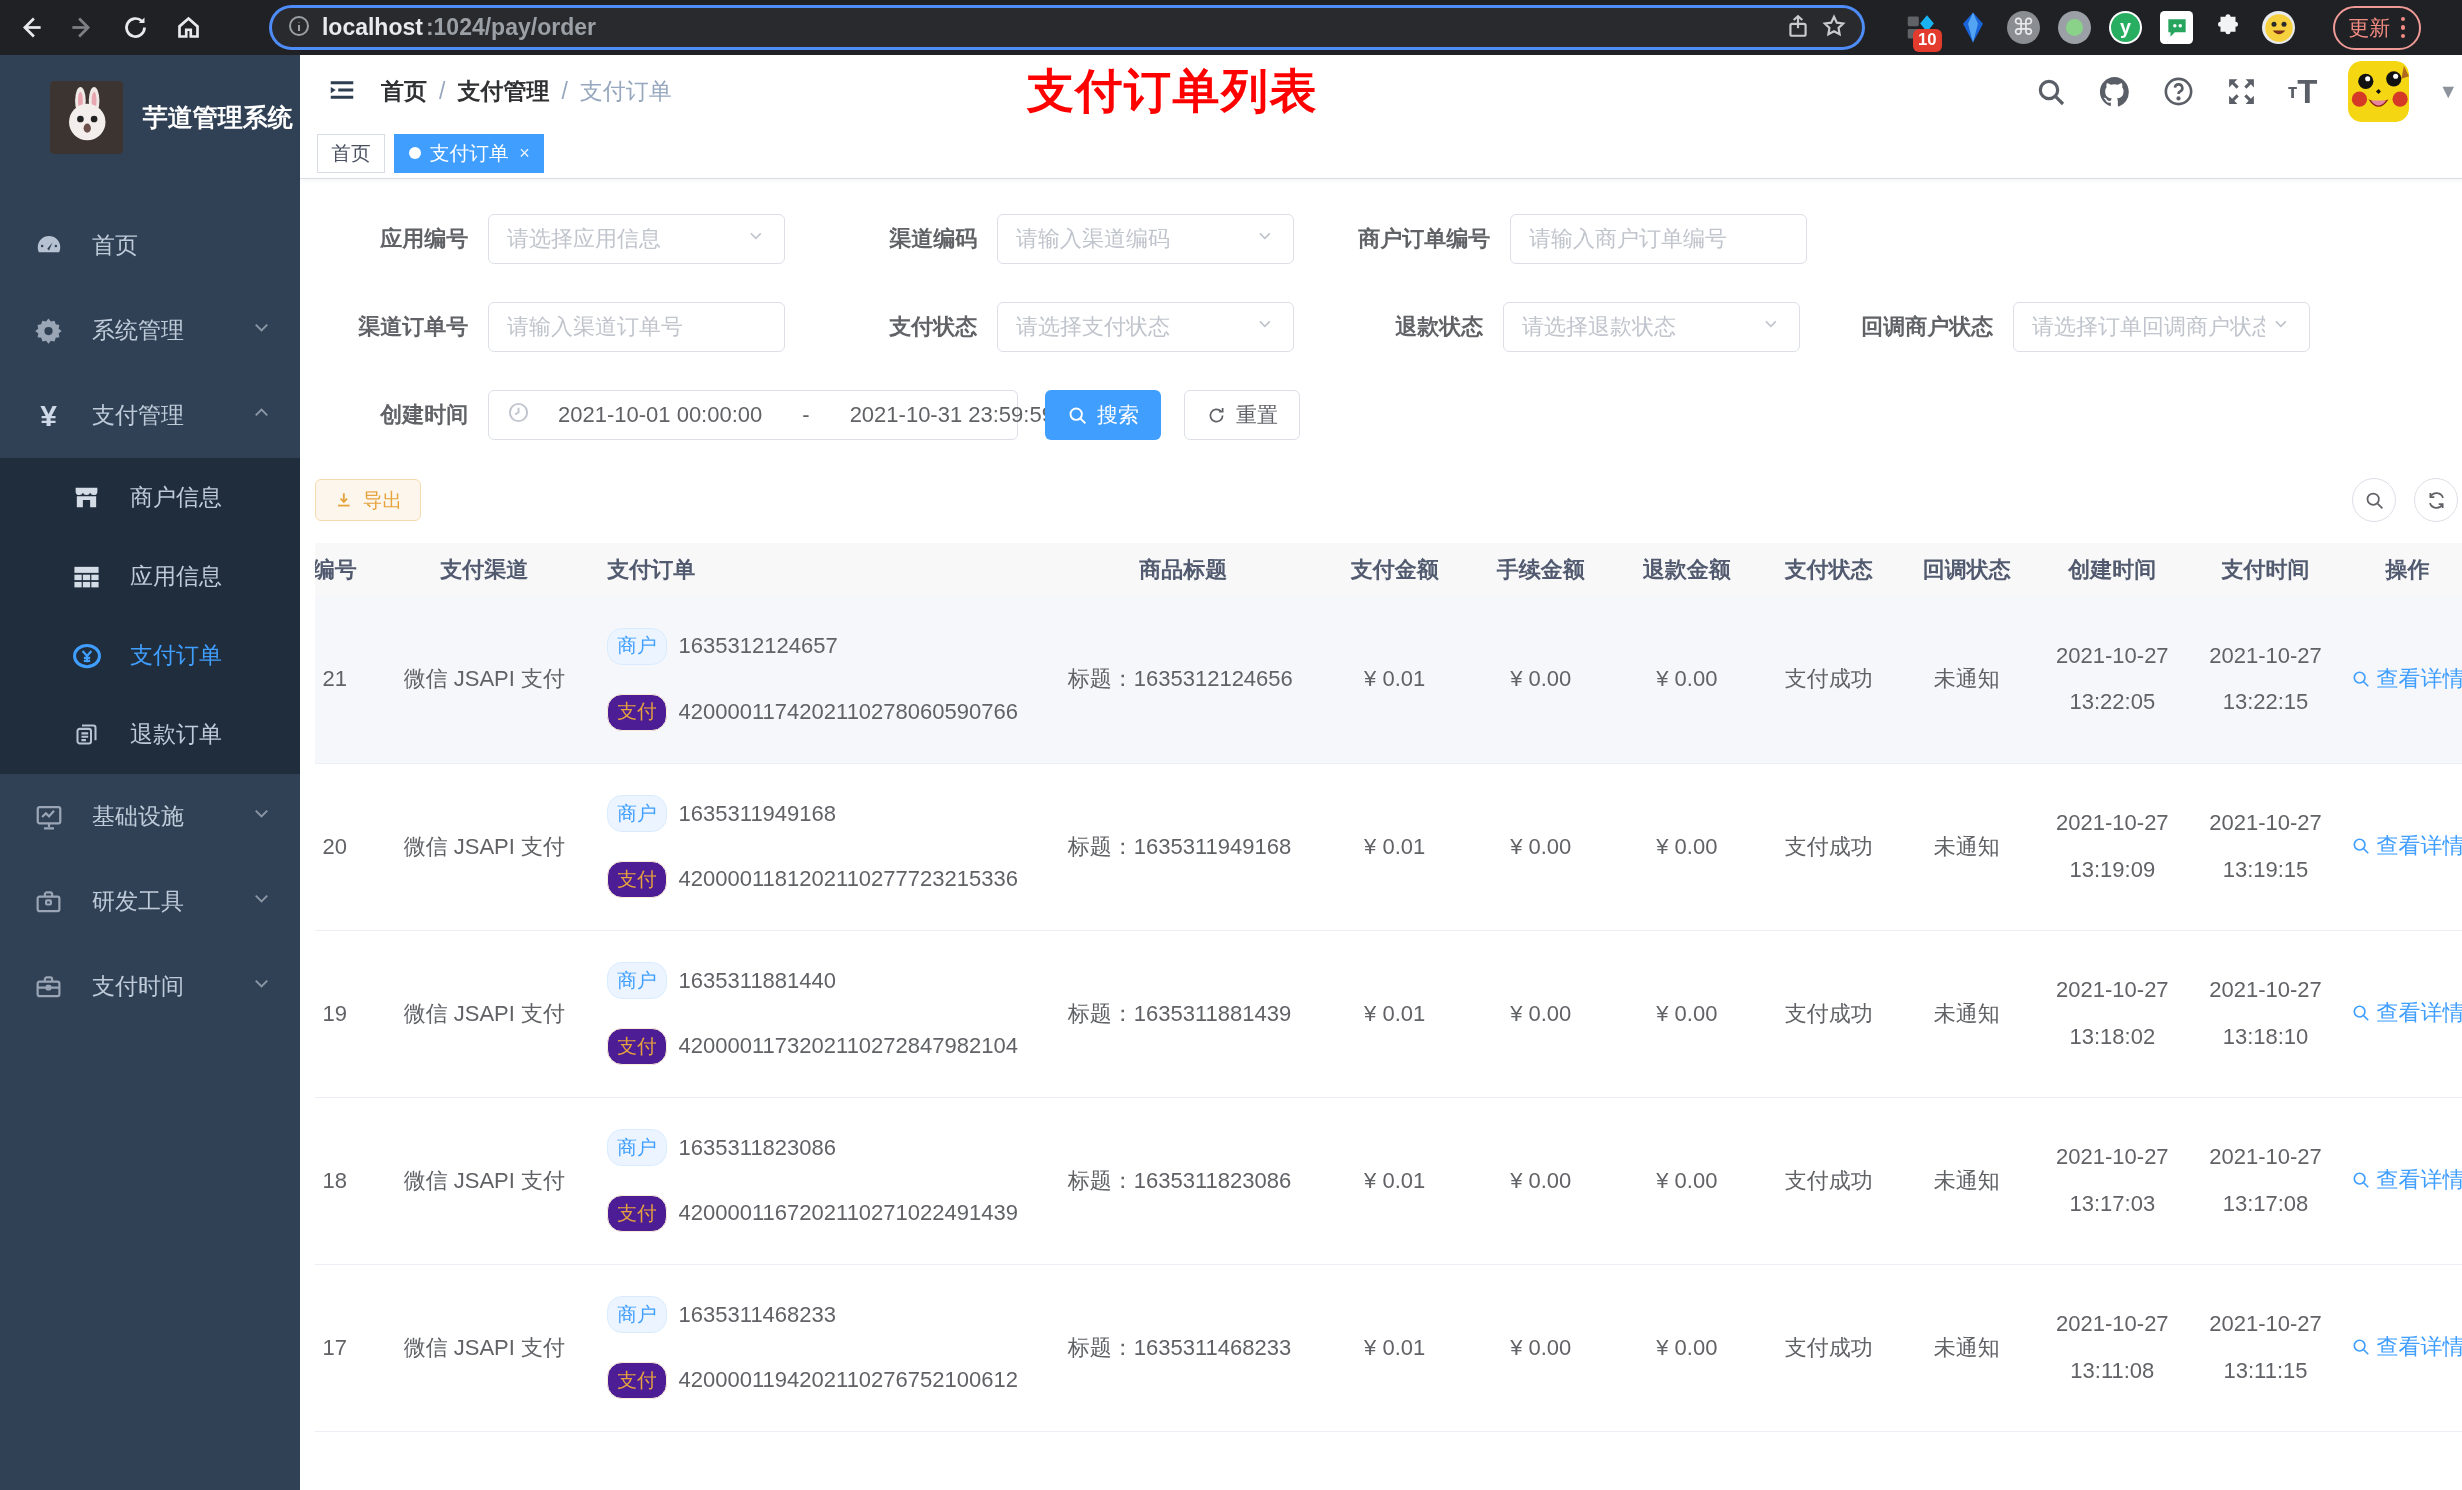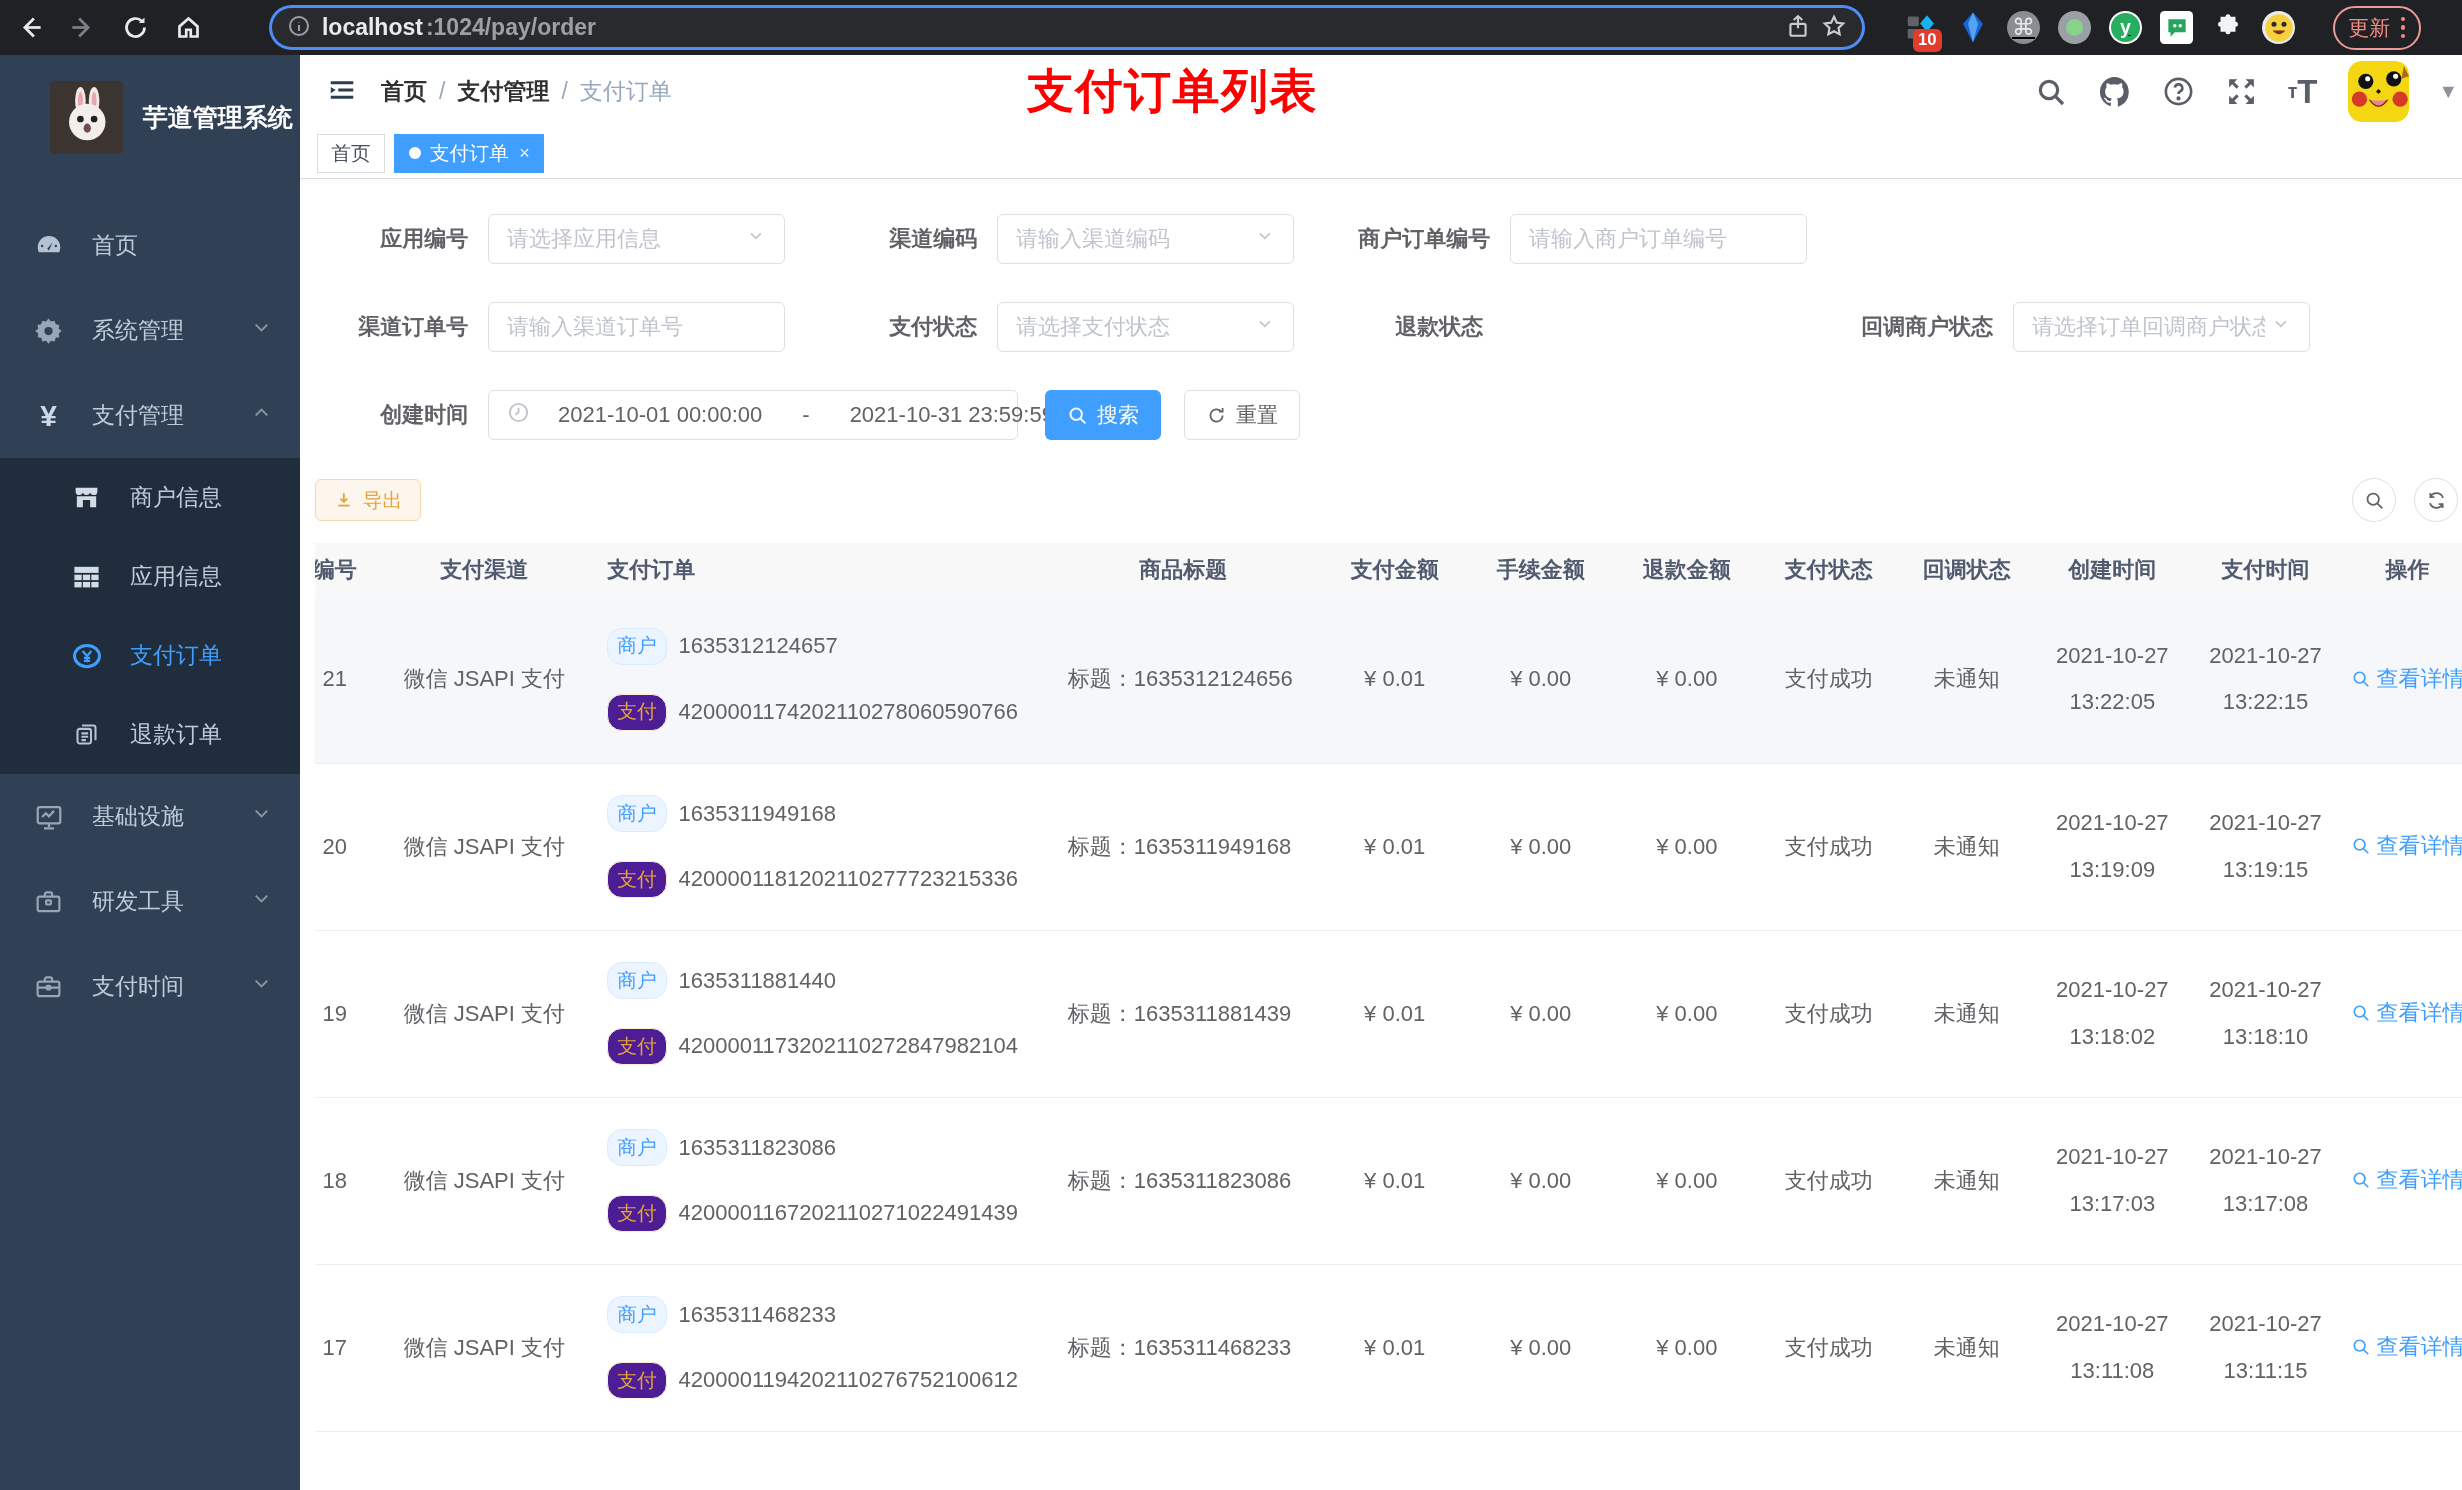--- a/index.html
+++ b/index.html
@@ -6,21 +6,21 @@
   html,body { width:2462px; height:1490px; overflow:hidden; font-family:"Liberation Sans","DejaVu Sans",sans-serif; background:#fff; }
 
   
   .chrome { height:55px; background:#202124; display:flex; align-items:center; padding:0 13.6px; gap:19.7px; }
   .chrome .navbtn { width:33px; height:33px; display:flex; align-items:center; justify-content:center; color:#e8eaed; flex:0 0 auto; }
   .chrome .navbtn.dim { color:#7d8085; }
   .urlbar { flex:1 1 auto; max-width:1590px; height:39px; background:#292a2d; border-radius:21px; box-shadow:0 0 0 3px #4e8cf7; display:flex; align-items:center; padding:0 15px; gap:10.6px; color:#e8eaed;margin-left:48px; }
   .urlbar .host { color:#e8eaed; font-size:23px; font-weight:700; }
   .urlbar .path { color:#9aa0a6; font-size:23px; font-weight:700; }
   .urlbar .spacer { flex:1; }
-  .ext-tray { display:flex; align-items:flex-start; gap:18px; margin-left:23px;text-decoration:underline; }
+  .ext-tray { display:flex; align-items:flex-start; gap:18px; margin-left:23px; }
   .extic { width:33px; height:33px; display:flex; align-items:center; justify-content:center; position:relative; flex:0 0 auto; }
   .badge10 { position:absolute; bottom:-7.6px; left:7.6px; background:#e33b2e; color:#fff; font-size:16.7px; font-weight:700; border-radius:6px; padding:1.5px 5.3px; }
   .circ { border-radius:50%; }
   .update-pill { display:flex; align-items:center; gap:10.6px; border:2.3px solid #ef9a96; border-radius:23px; padding:6px 13.6px; color:#f28b82; font-size:21px; margin-left:18px; }
   .dots { display:inline-flex; flex-direction:column; gap:3.8px; }
   .dots i { width:4.5px; height:4.5px; border-radius:50%; background:#f28b82; }
 
   
   .app { display:flex; height:1436px; }
   .sidebar { width:300px; background:#304156; color:#bfcbd9; flex:0 0 auto; }
@@ -437,20 +437,26 @@
           <span class="flabel">支付状态</span>
           <span class="ctrl">
               <span class="ph">请选择支付状态</span>
               <span class="chev"><svg width="19.7" height="19.7" viewBox="0 0 24 24" fill="none" stroke="currentColor" stroke-width="2">
                   <path d="M6 9 L12 15 L18 9"></path>
                 </svg></span>
             </span>
         </div>
         <div class="field">
           <span class="flabel">退款状态</span>
+          <span class="ctrl">
+              <span class="ph">请选择退款状态</span>
+              <span class="chev"><svg width="19.7" height="19.7" viewBox="0 0 24 24" fill="none" stroke="currentColor" stroke-width="2">
+                  <path d="M6 9 L12 15 L18 9"></path>
+                </svg></span>
+            </span>
         </div>
         <div class="field">
           <span class="flabel wide">回调商户状态</span>
           <span class="ctrl">
               <span class="ph">请选择订单回调商户状态</span>
               <span class="chev"><svg width="19.7" height="19.7" viewBox="0 0 24 24" fill="none" stroke="currentColor" stroke-width="2">
                   <path d="M6 9 L12 15 L18 9"></path>
                 </svg></span>
             </span>
         </div>

